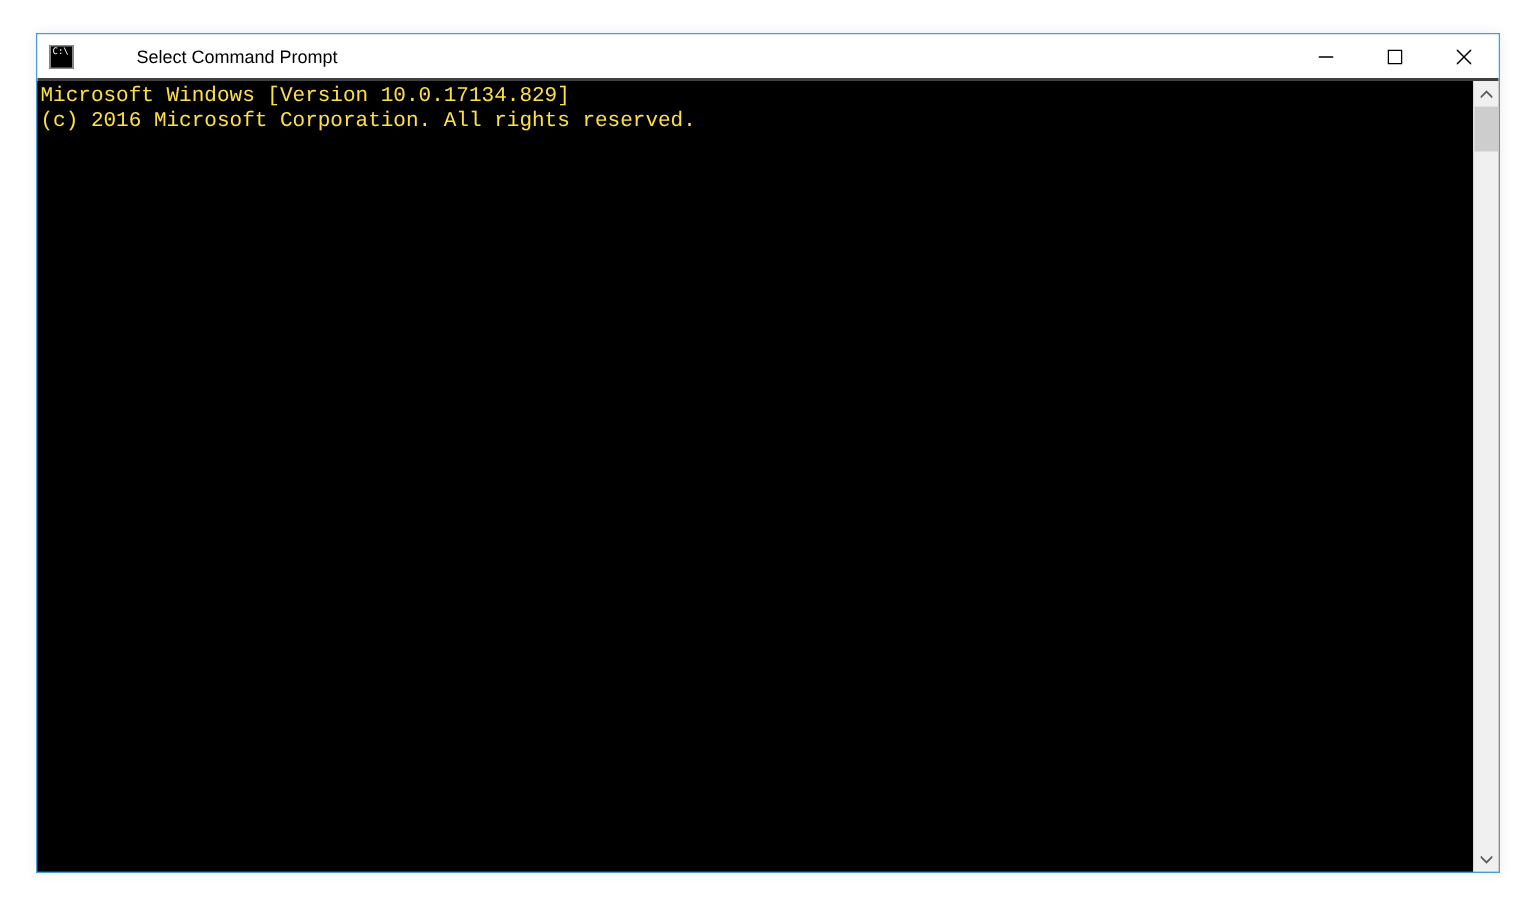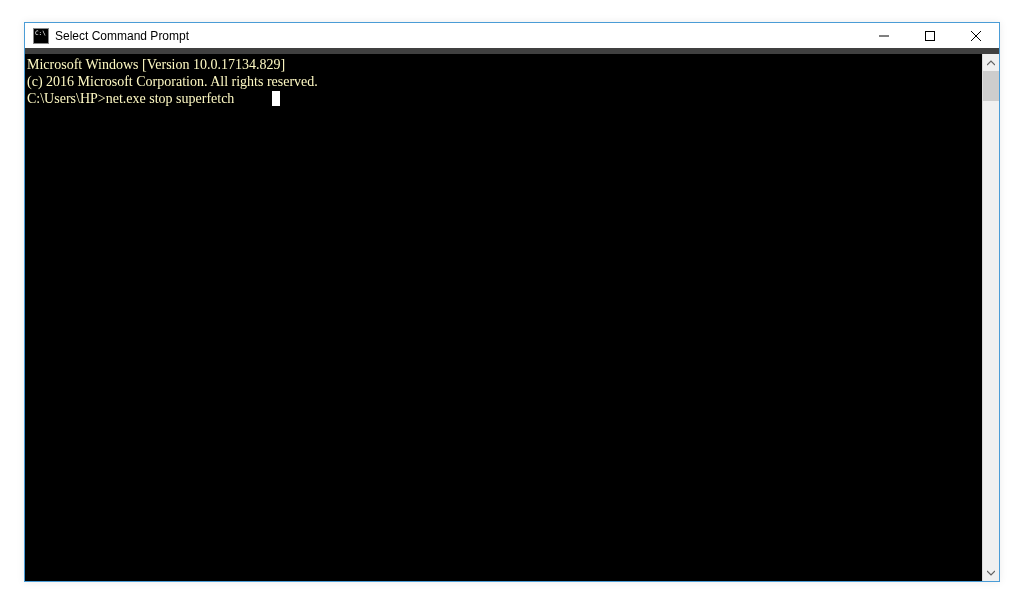--- a/index.html
+++ b/index.html
@@ -23,23 +23,24 @@
       background: #ffffff;
       display: flex;
       flex-direction: column;
       box-shadow: 0 0 8px rgba(0,0,0,0.08);
     }
     .titlebar {
       height: 31px;
       background: #ffffff;
       display: flex;
       align-items: center;
-      border-bottom: 6px solid #404040;
+      border-bottom: 2px solid #404040;
       font-size: 12px;
       color: #000000;
+      gap: 36px;
     }
     .titlebar-icon {
       width: 16px;
       height: 16px;
       margin-left: 8px;
       margin-right: 6px;
       background: #000000;
       display: flex;
       align-items: center;
       justify-content: center;
@@ -80,22 +81,22 @@
     }
     .terminal-area {
       flex: 1;
       display: flex;
       background: #000000;
       position: relative;
     }
     .terminal-content {
       flex: 1;
       background: #000000;
-      color: #fef9c3;
-      font-family: Liberation Serif, serif;
+      color: #fde047;
+      font-family: Liberation Mono, monospace;
       font-size: 14px;
       line-height: 17px;
       padding: 2px 0 0 2px;
       white-space: pre;
       overflow: hidden;
     }
     .term-line {
       white-space: pre;
     }
     .cursor-block {
@@ -159,21 +160,21 @@
       </button>
       <button class="win-btn close">
         <svg viewBox="0 0 10 10">
           <line x1="0" y1="0" x2="10" y2="10" stroke="#000" stroke-width="1"></line>
           <line x1="10" y1="0" x2="0" y2="10" stroke="#000" stroke-width="1"></line>
         </svg>
       </button>
     </div>
   </div>
   <div class="terminal-area">
-    <div class="terminal-content"><div class="term-line">Microsoft Windows [Version 10.0.17134.829]</div><div class="term-line">(c) 2016 Microsoft Corporation. All rights reserved.</div><div class="term-line"></div><div class="term-line"><span>C:\Users\HP&gt;</span><span>net.exe stop superfetch</span><span class="cursor-block"></span></div></div>
+    <div class="terminal-content"><div class="term-line">Microsoft Windows [Version 10.0.17134.829]</div><div class="term-line">(c) 2016 Microsoft Corporation. All rights reserved.</div><div class="term-line"></div></div>
     <div class="scrollbar">
       <div class="scroll-btn">
         <svg viewBox="0 0 8 8">
           <path d="M 0 6 L 4 2 L 8 6" fill="none" stroke="#606060" stroke-width="1.2"></path>
         </svg>
       </div>
       <div class="scroll-track">
         <div class="scroll-thumb"></div>
       </div>
       <div class="scroll-btn">

